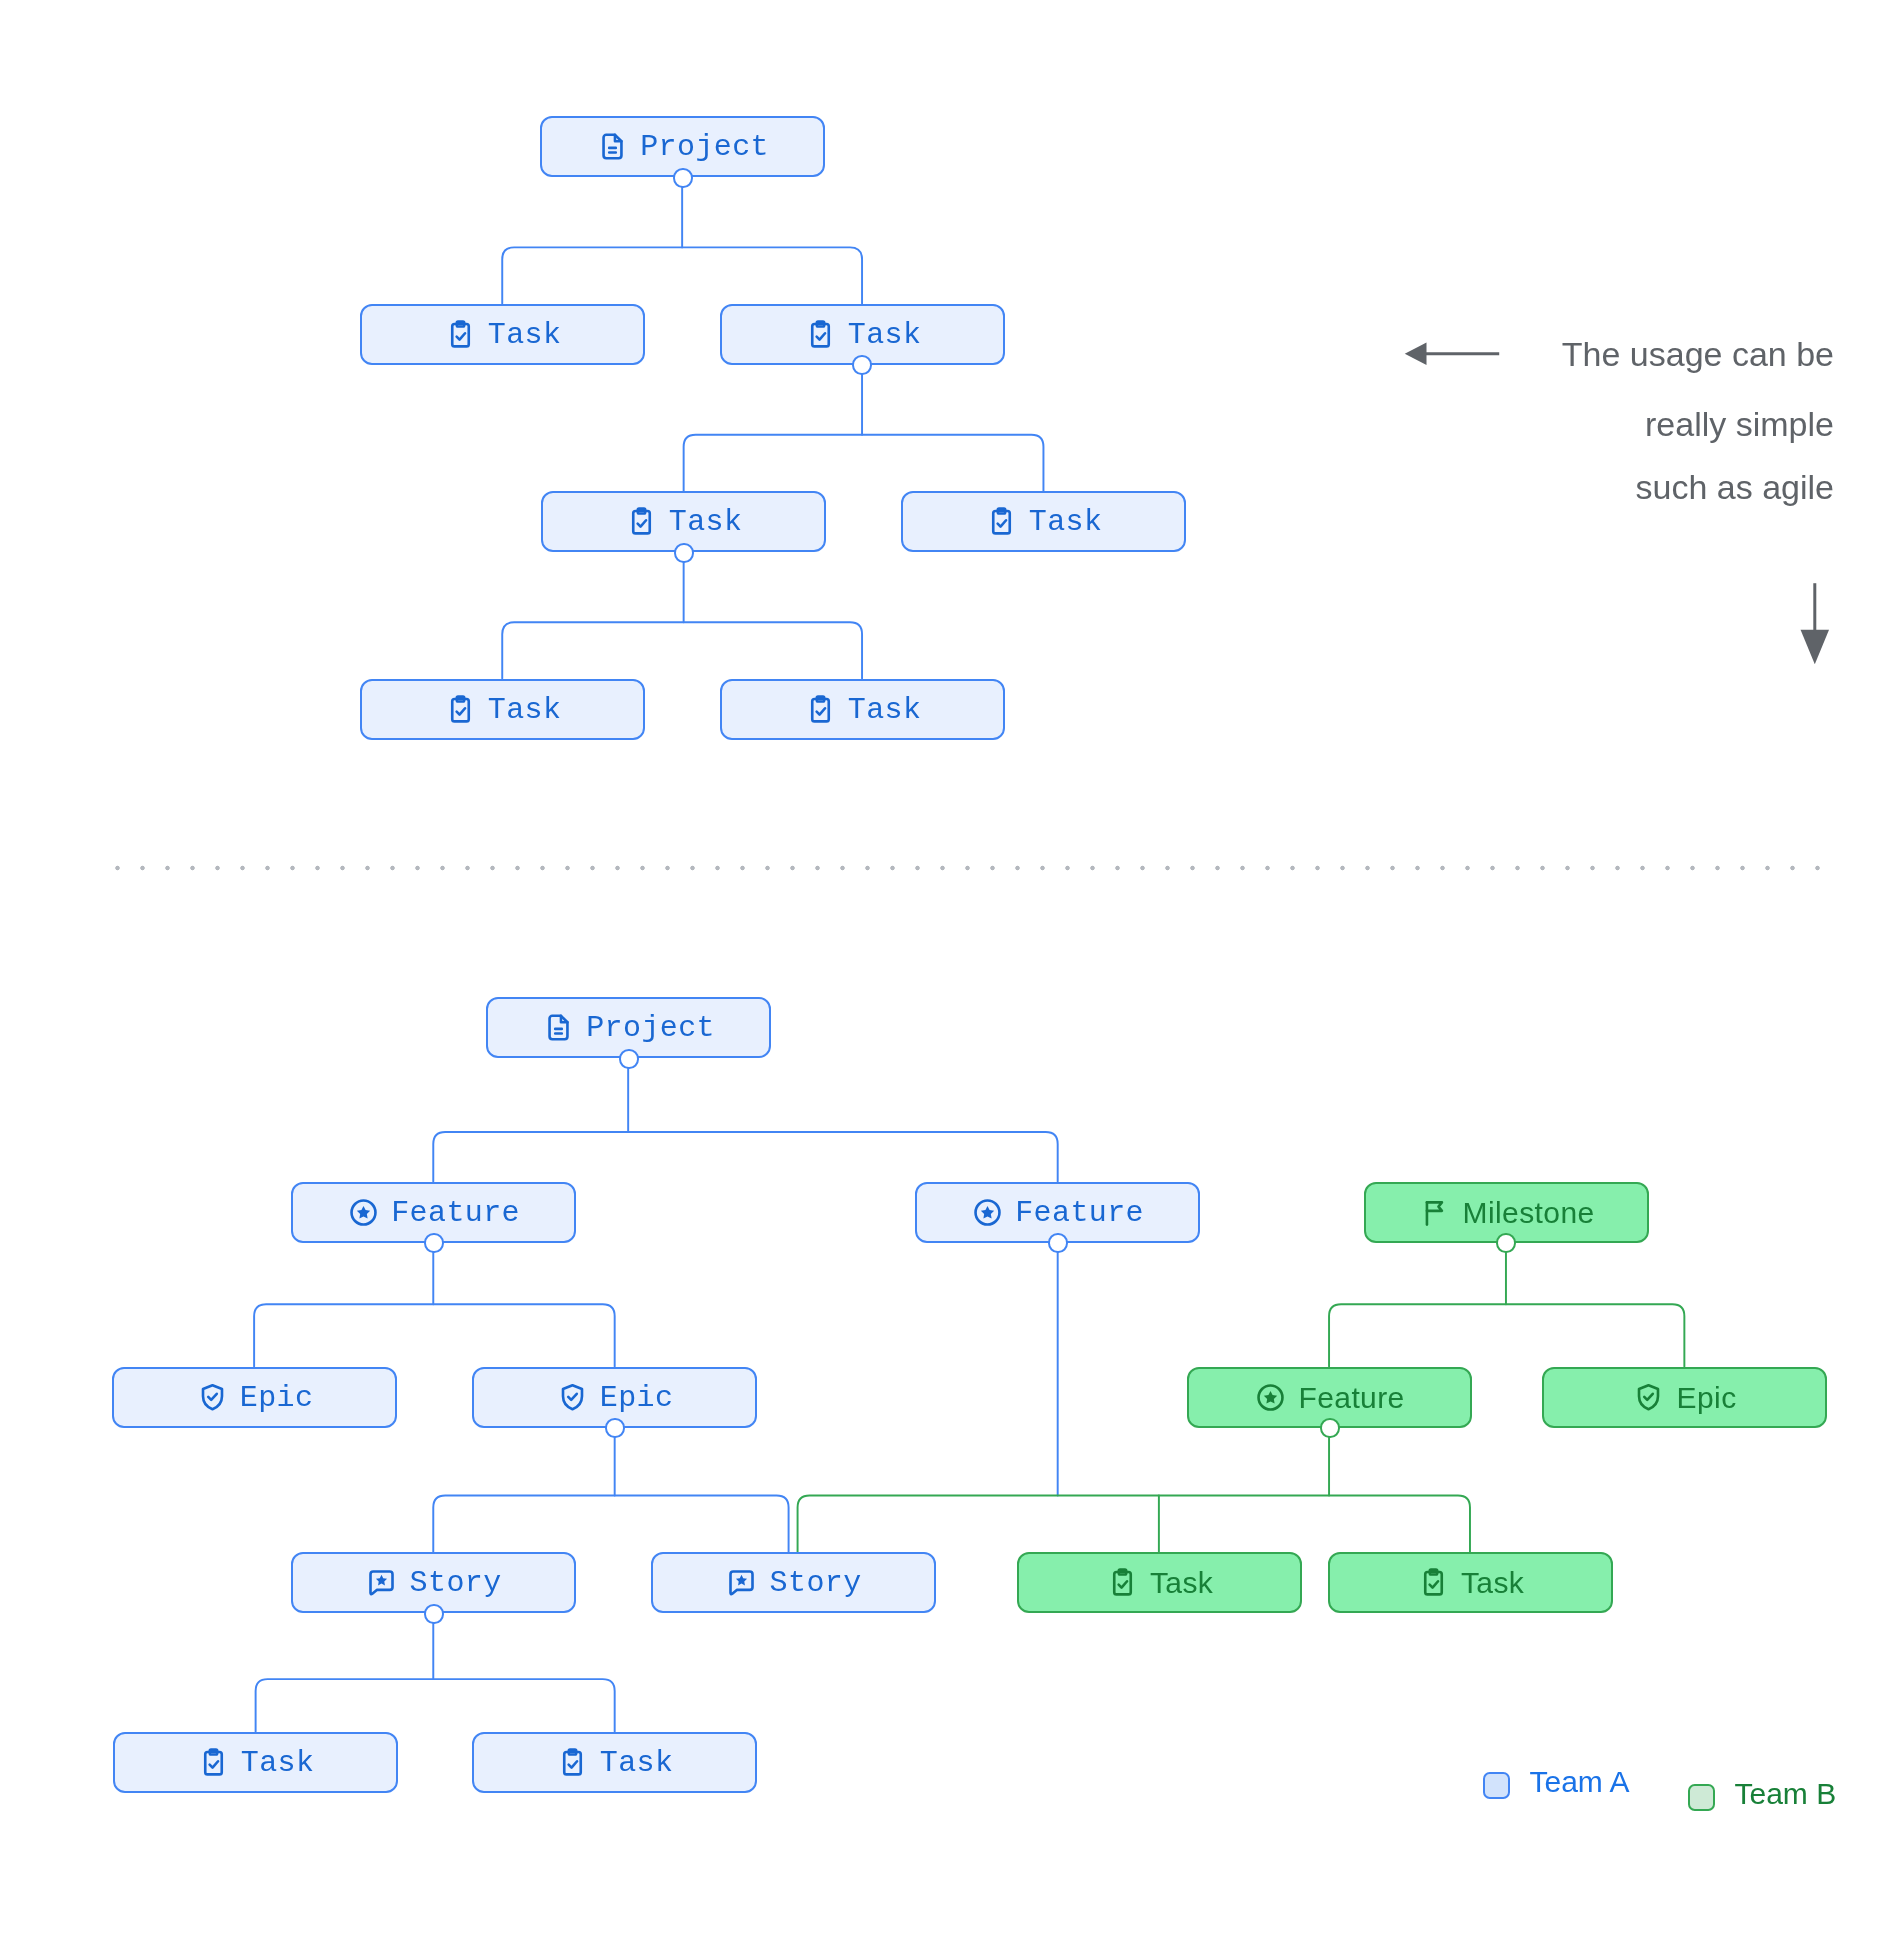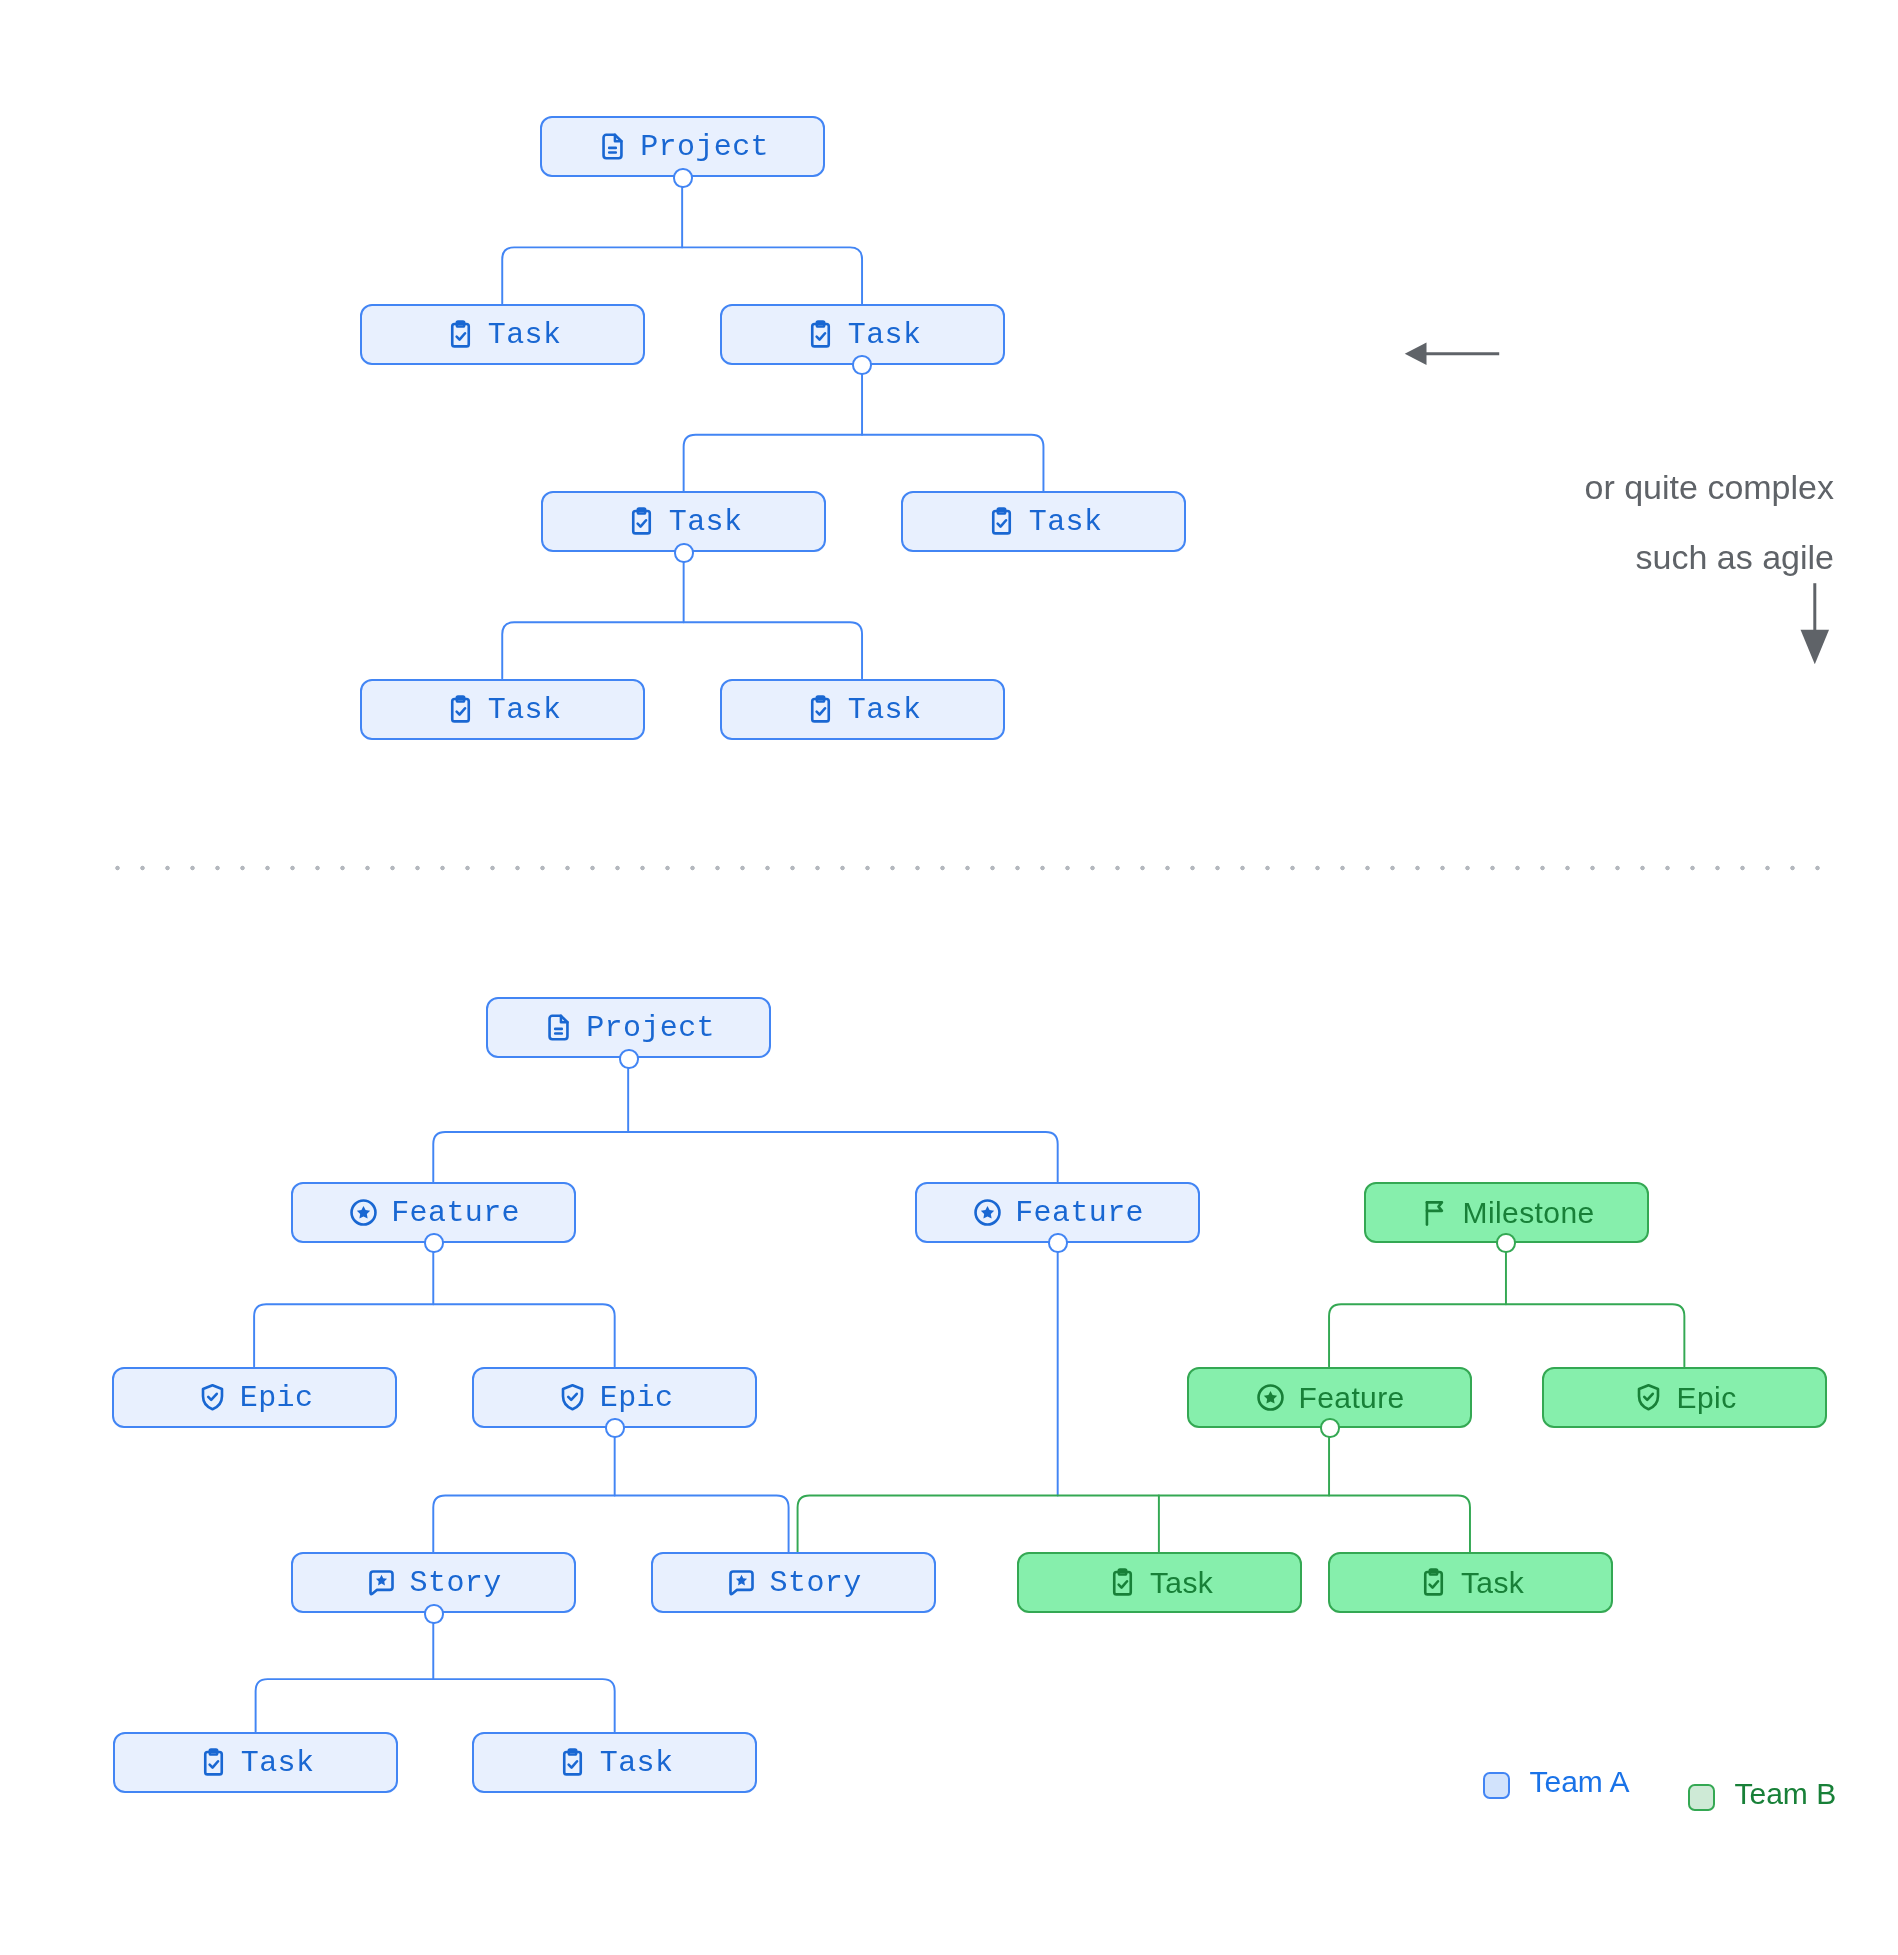--- a/index.html
+++ b/index.html
@@ -117,22 +117,25 @@
       <polygon points="1874,472 1903,457 1903,487" fill="#5F6368"></polygon>
     </g>
     <g>
       <path d="M2421 778 V844" stroke="#5F6368" stroke-width="4" fill="none"></path>
       <polygon points="2421,886 2402,840 2440,840" fill="#5F6368"></polygon>
     </g>
   </svg>
 
   <div class="divider"></div>
 
+  <div class="note note-1">
+    <div>The usage can be</div>
+    <div>really simple</div>
+  </div>
   <div class="note note-2">
-    <div>or quite complex</div>
     <div>such as agile</div>
   </div>
 
   <div id="nodes-layer">
       <div class="node team-a" style="left: 540px; top: 116px;">
         <svg class="nicon" viewBox="0 0 24 24">
           <use href="#project-icon"></use>
         </svg>
         <span>Project</span>
       </div>

